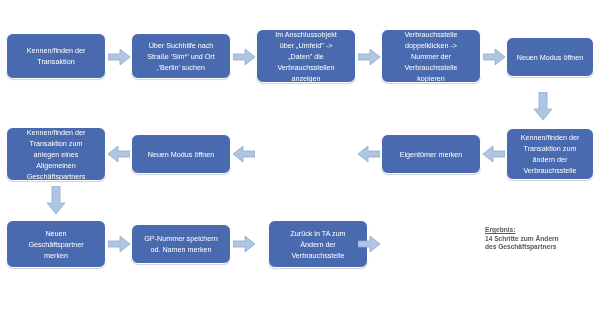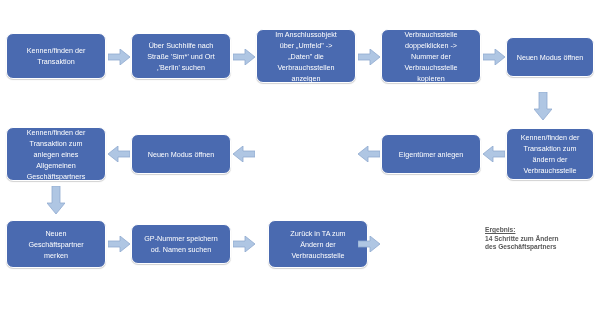--- a/index.html
+++ b/index.html
@@ -144,21 +144,21 @@
   </div>
 
 
   <div class="arrow" style="left:358px; top:146px; width:22px; height:16px;">
     <svg viewBox="0 0 22 16" preserveAspectRatio="none">
       <polygon points="22,5 10,5 10,0 0,8 10,16 10,11 22,11" fill="#AFC6E3" stroke="#8FAACF" stroke-width="0.8"></polygon>
     </svg>
   </div>
 
   <div class="node" style="left:381px; top:134px; width:100px; height:40px;">
-    <span>Eigentümer anlegen</span>
+    <span>Eigentümer merken</span>
   </div>
 
   <div class="arrow" style="left:483px; top:146px; width:22px; height:16px;">
     <svg viewBox="0 0 22 16" preserveAspectRatio="none">
       <polygon points="22,5 10,5 10,0 0,8 10,16 10,11 22,11" fill="#AFC6E3" stroke="#8FAACF" stroke-width="0.8"></polygon>
     </svg>
   </div>
 
   <div class="node" style="left:506px; top:128px; width:88px; height:52px;">
     <span>Kennen/finden der
@@ -180,21 +180,21 @@
   </div>
 
   <div class="arrow" style="left:108px; top:236px; width:22px; height:16px;">
     <svg viewBox="0 0 22 16" preserveAspectRatio="none">
       <polygon points="0,5 12,5 12,0 22,8 12,16 12,11 0,11" fill="#AFC6E3" stroke="#8FAACF" stroke-width="0.8"></polygon>
     </svg>
   </div>
 
   <div class="node" style="left:131px; top:224px; width:100px; height:40px;">
     <span>GP-Nummer speichern
-od. Namen suchen</span>
+od. Namen merken</span>
   </div>
 
   <div class="arrow" style="left:233px; top:236px; width:22px; height:16px;">
     <svg viewBox="0 0 22 16" preserveAspectRatio="none">
       <polygon points="0,5 12,5 12,0 22,8 12,16 12,11 0,11" fill="#AFC6E3" stroke="#8FAACF" stroke-width="0.8"></polygon>
     </svg>
   </div>
 
   <div class="node" style="left:268px; top:220px; width:100px; height:48px;">
     <span>Zurück in TA zum

